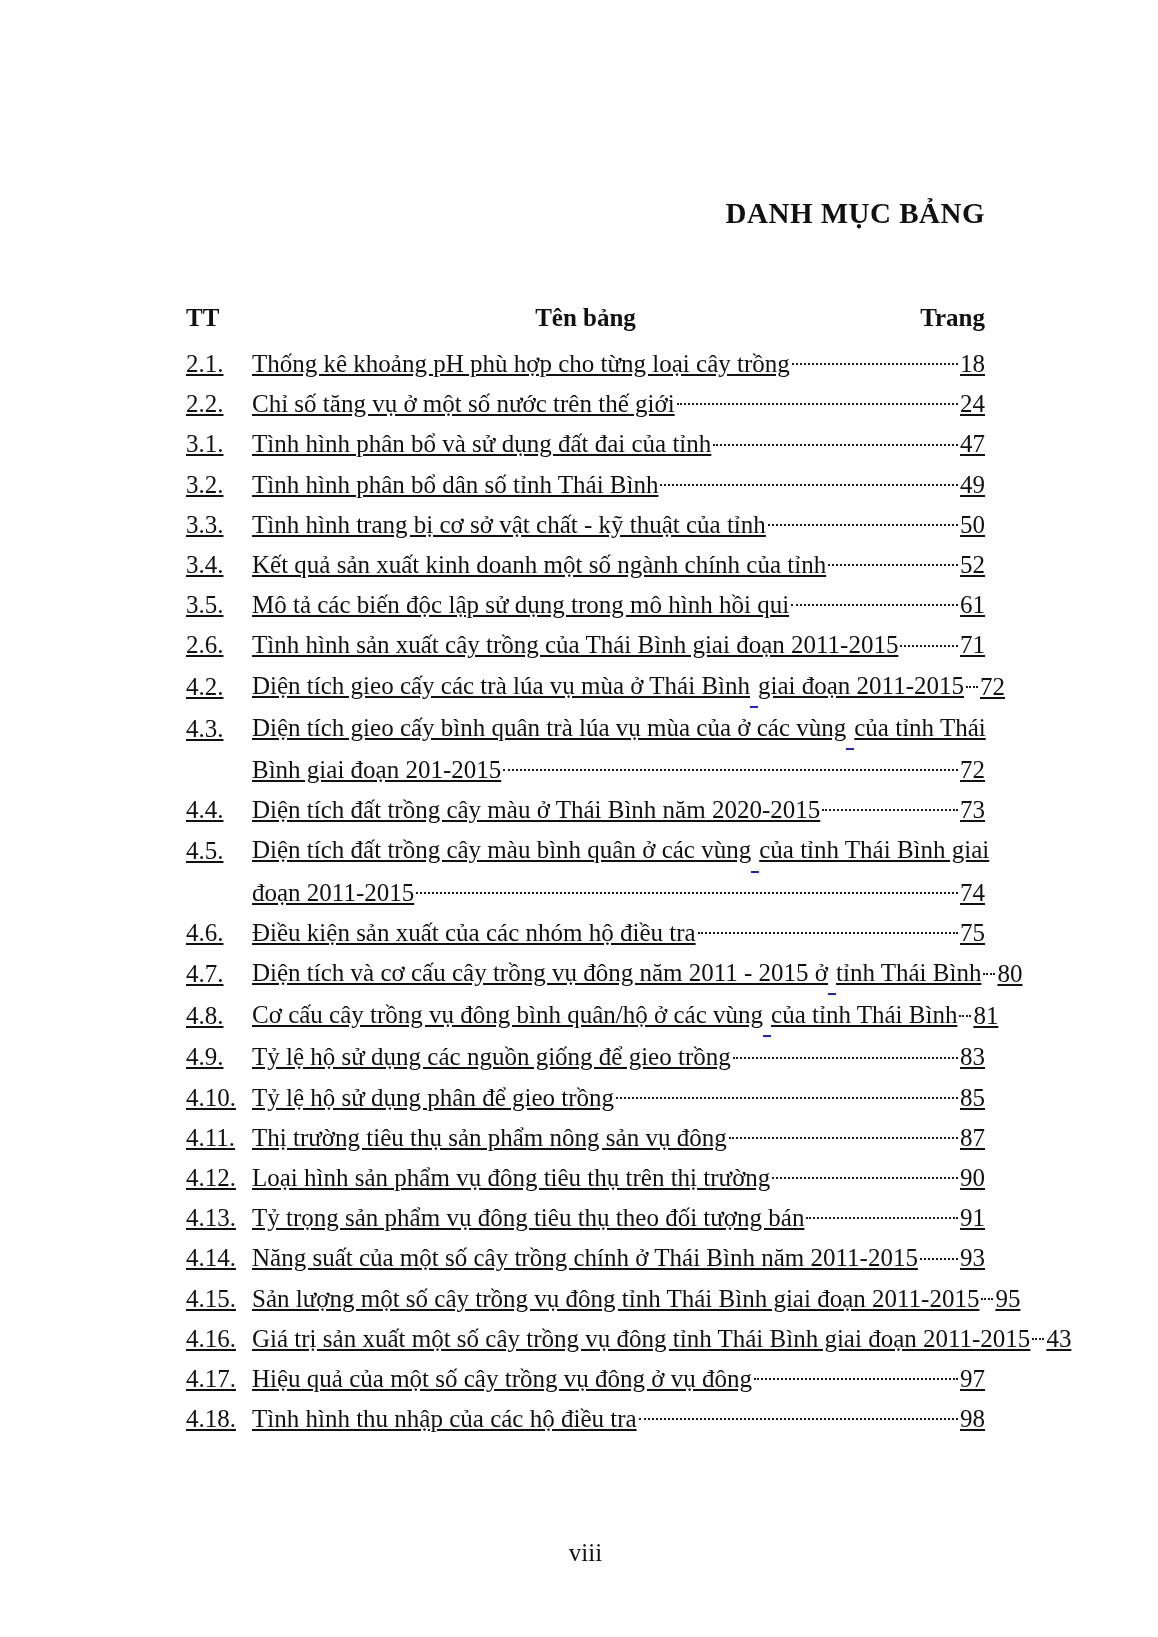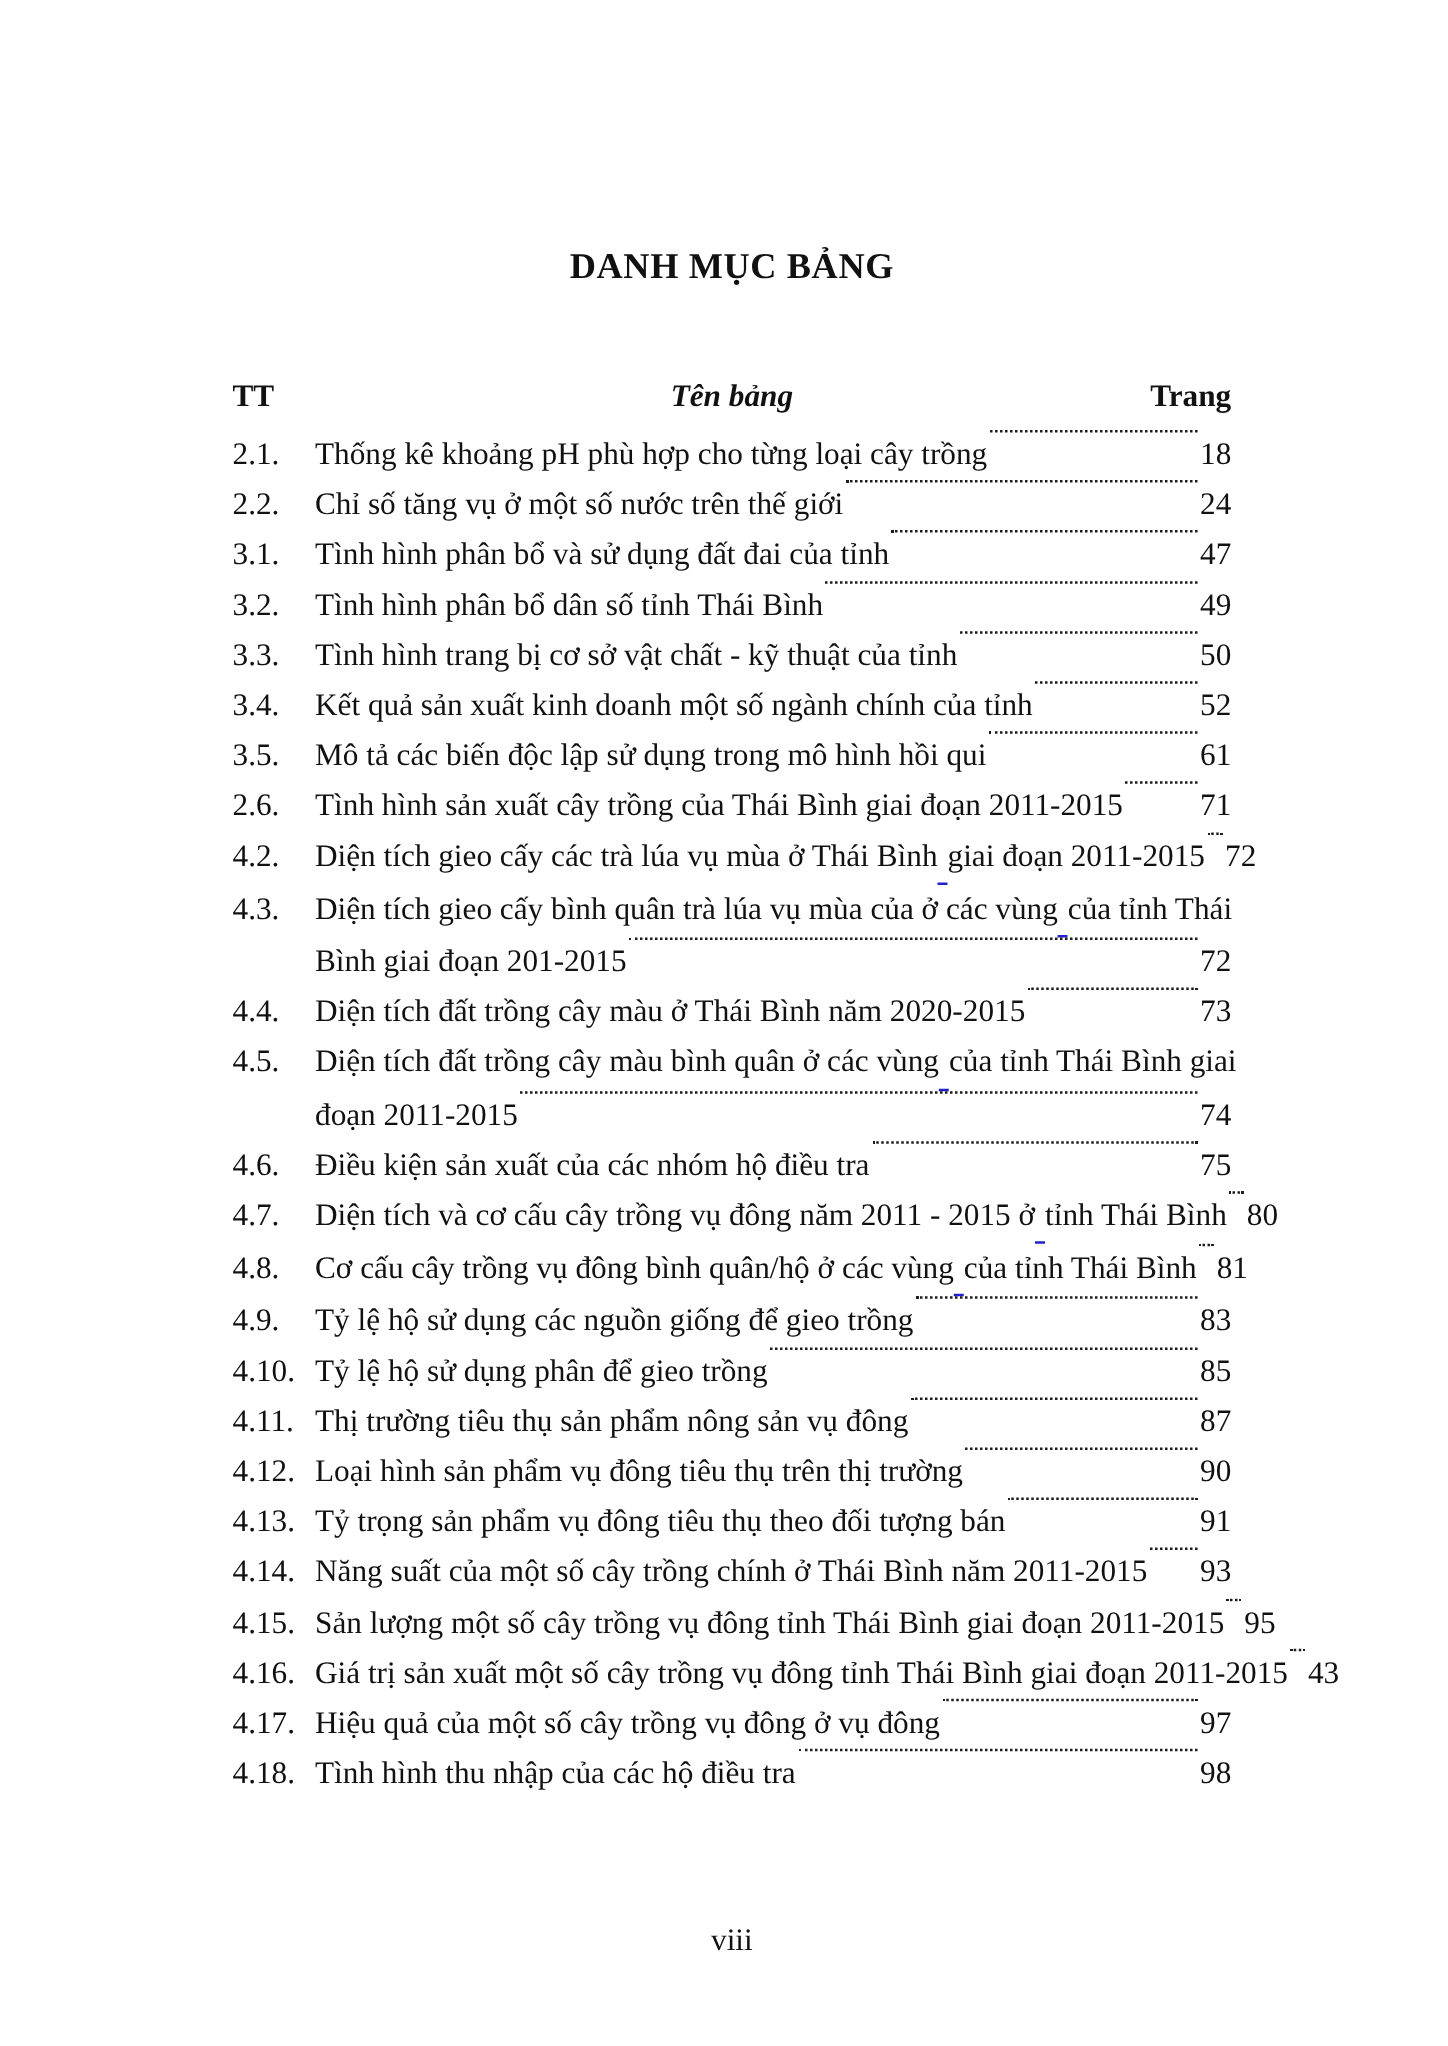--- a/index.html
+++ b/index.html
@@ -12,46 +12,47 @@
     width: 1158px;
     height: 1637px;
     box-sizing: border-box;
     background: #ffffff;
     padding: 196px 173px 0 186px;
     font-family: "Liberation Serif", "DejaVu Serif", serif;
     color: #111111;
   }
   .title {
     margin: 0;
-    text-align: center;
+    text-align: right;
     font-size: 29px;
     line-height: 34px;
     font-weight: bold;
     letter-spacing: 0.5px;
   }
   .thead {
     display: grid;
     grid-template-columns: 1fr auto 1fr;
     margin-top: 68px;
     font-size: 25px;
     line-height: 40px;
     font-weight: bold;
   }
   .h-no   { justify-self: start; }
-  .h-name { justify-self: center; font-style: italic; }
+  .h-name { justify-self: center; }
   .h-page { justify-self: end; }
   .toc {
     margin-top: 6px;
     font-size: 25px;
   }
   .row {
     display: flex;
-    align-items: flex-start;
+    align-items: center;
     line-height: 40.2px;
     white-space: nowrap;
+    text-decoration: underline;
   }
   .no {
     flex: 0 0 66px;
     width: 66px;
   }
   .text { flex: 0 0 auto; }
   .dots {
     flex: 1 1 12px;
     min-width: 12px;
     border-bottom: 2.5px dotted #1d1d1d;

